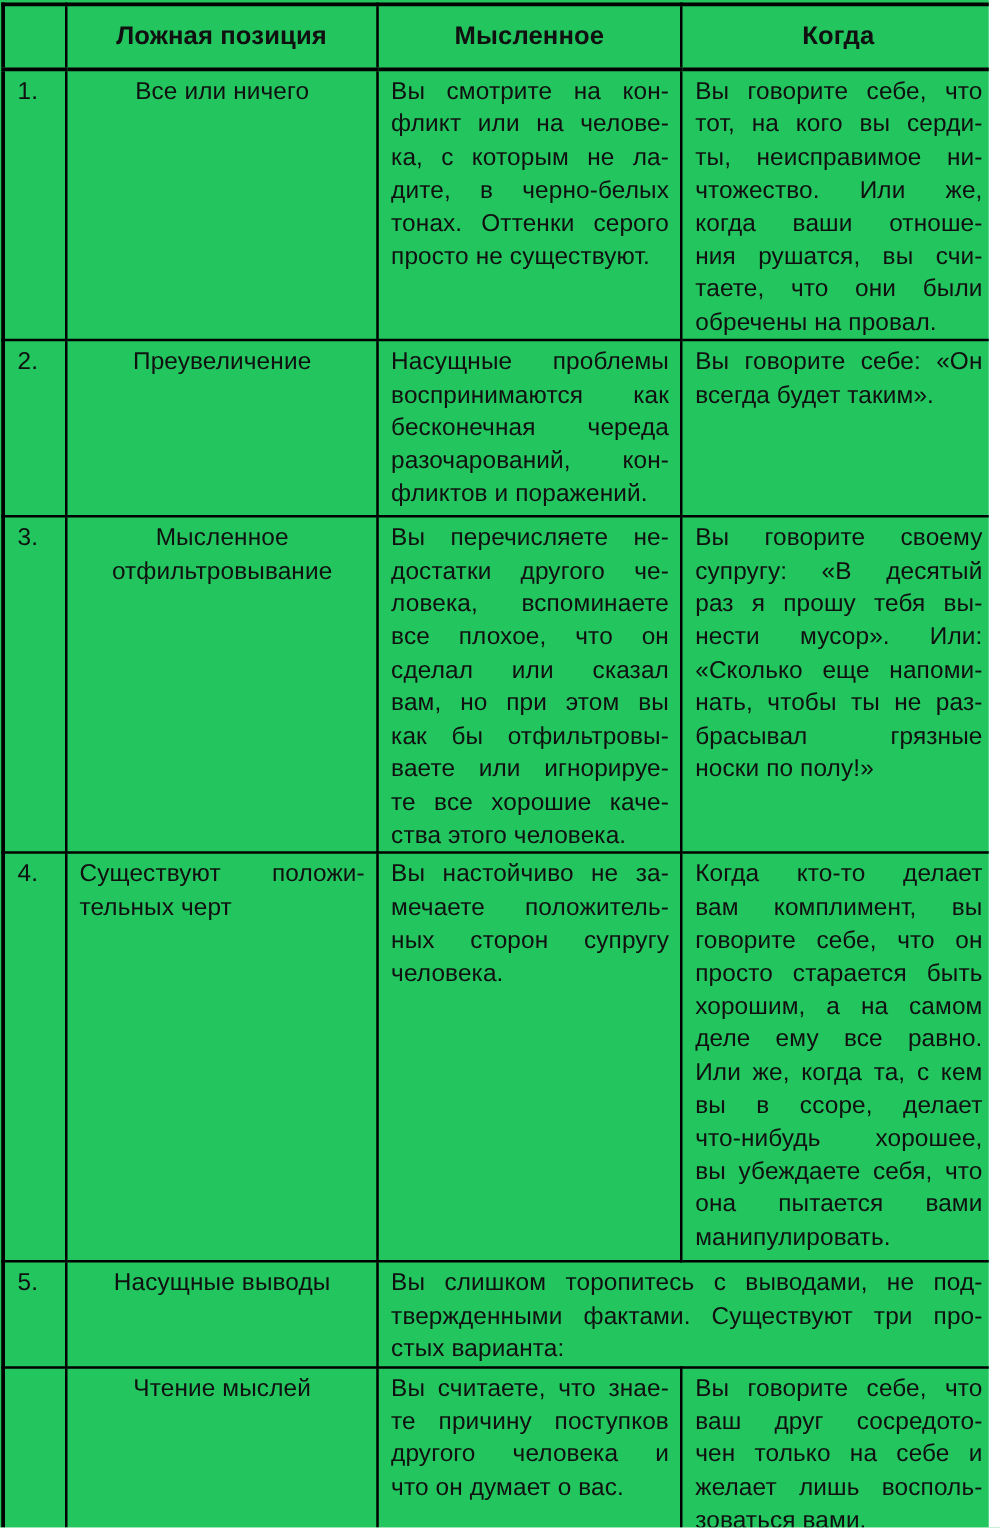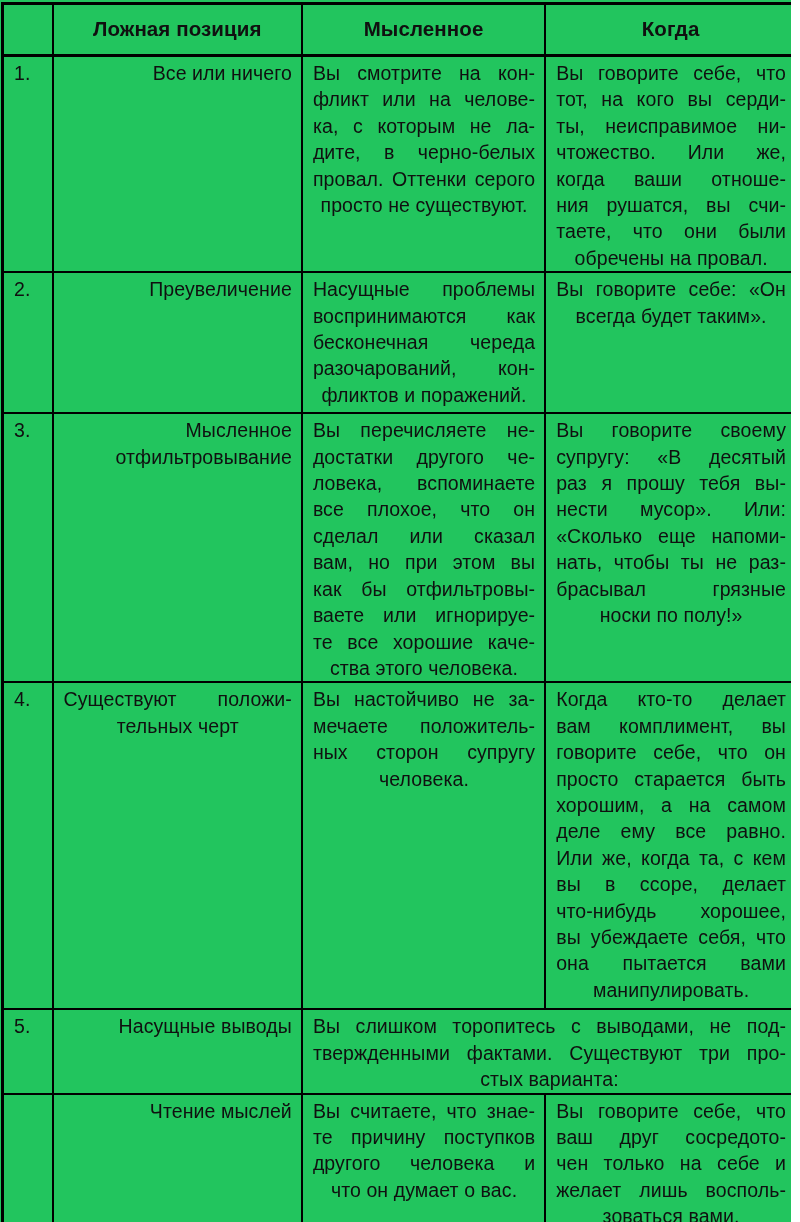--- a/index.html
+++ b/index.html
@@ -59,25 +59,25 @@
   
   .jbody {
     display: block;
     white-space: pre-line;
     text-align: justify;
     text-align-last: justify;
   }
   .jlast {
     display: block;
     white-space: pre-line;
-    text-align: center;
+    text-align: left;
   }
   .plain {
     display: block;
-    text-align: right;
+    text-align: center;
     white-space: pre-line;
   }
 </style>
 </head>
 <body>
 
 <div class="page">
   <table class="grid">
     <colgroup>
       <col class="c-num">
@@ -96,21 +96,21 @@
     <tr class="h-r1">
       <td class="num-cell">1.</td>
       <td>
         <span class="plain">Все или ничего</span>
       </td>
       <td>
         <span class="jbody">Вы смотрите на кон-
 фликт или на челове-
 ка, с которым не ла-
 дите, в черно-белых
-провал. Оттенки серого</span>
+тонах. Оттенки серого</span>
         <span class="jlast">просто не существуют.</span>
       </td>
       <td>
         <span class="jbody">Вы говорите себе, что
 тот, на кого вы серди-
 ты, неисправимое ни-
 чтожество. Или же,
 когда ваши отноше-
 ния рушатся, вы счи-
 таете, что они были</span>

